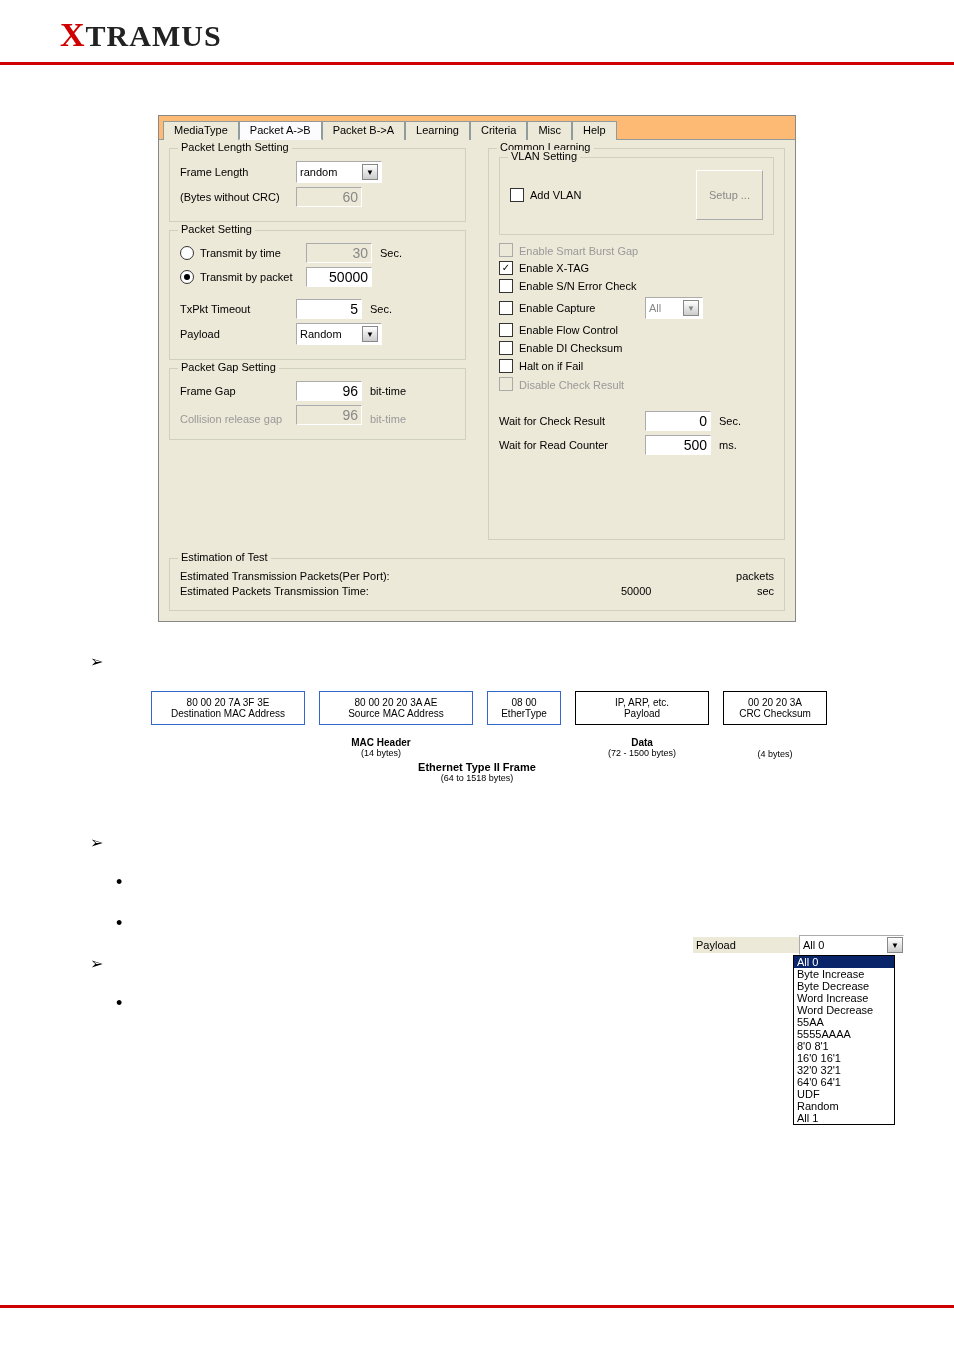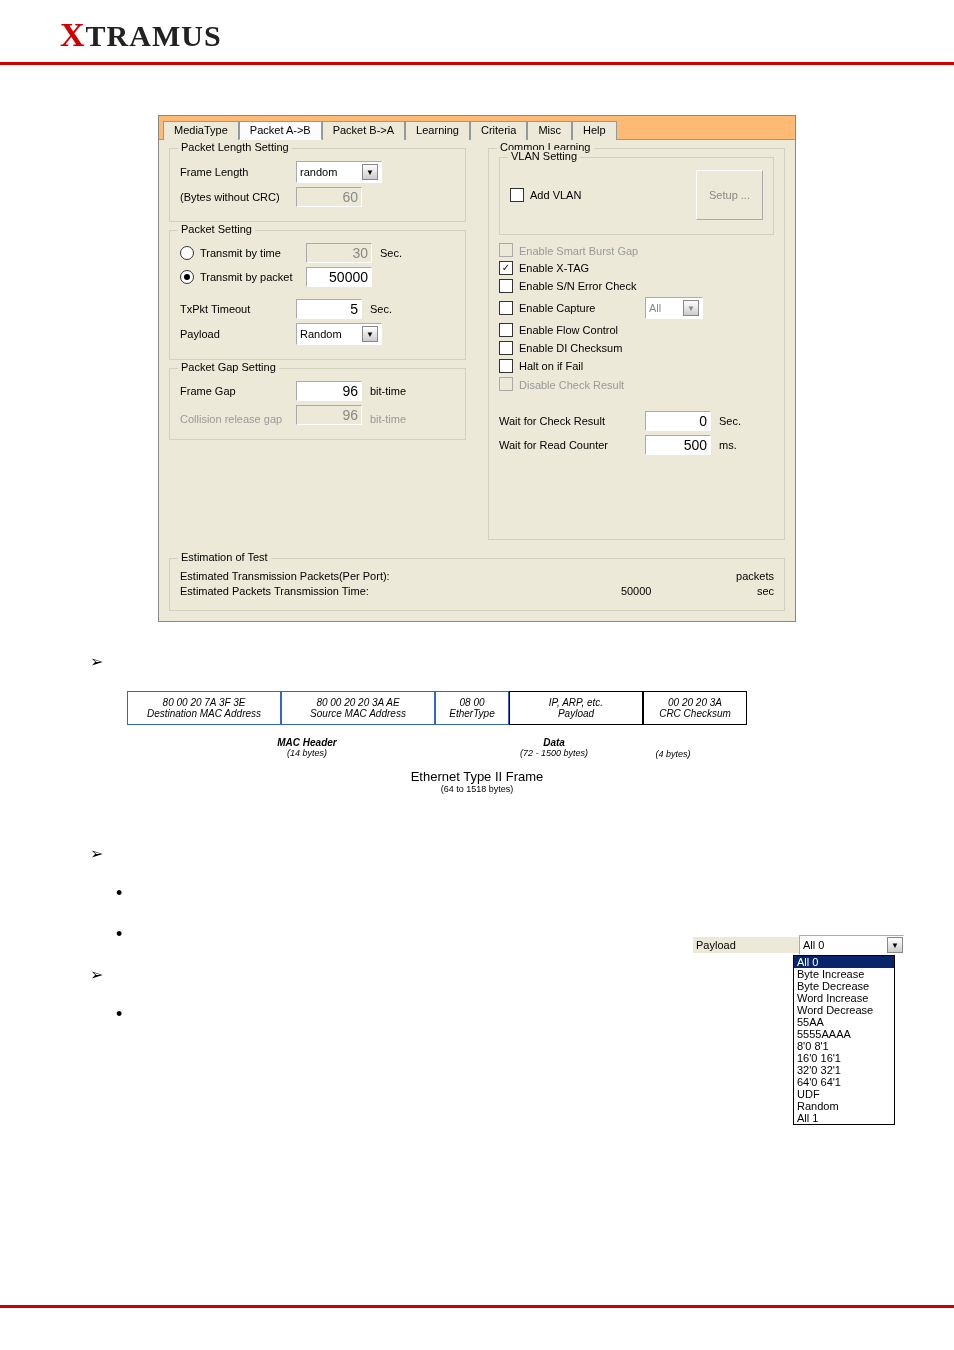--- a/index.html
+++ b/index.html
@@ -146,32 +146,32 @@
   .est-row .inputbox{width:130px;}
 
   
   .eth-diagram {
     width: 700px;
     margin: 20px auto 50px auto;
     font-family: Arial, sans-serif;
     font-size: 10px;
     text-align: center;
   }
-  .eth-row { display: flex; gap: 0; justify-content: flex-start; font-style: italic; }
+  .eth-row { display: flex; gap: 14px; justify-content: flex-end; }
   .eth-box {
     border: 1px solid #000;
     padding: 3px 6px;
     background: #fff;
     min-height: 26px;
     display: flex;
     flex-direction: column;
     justify-content: center;
   }
   .eth-box.h1 { border-color: #3366cc; }
-  .eth-title { font-weight: normal; margin-top: 10px; font-size: 13px;}
+  .eth-title { font-weight: bold; margin-top: 2px; font-size: 11px;}
   .eth-sub { font-size: 9px;}
 
   
   .payload-fig {
     position: absolute;
     right: 50px;
     top: 870px;
     font-family: "MS Sans Serif", Tahoma, sans-serif;
     font-size: 11px;
   }

